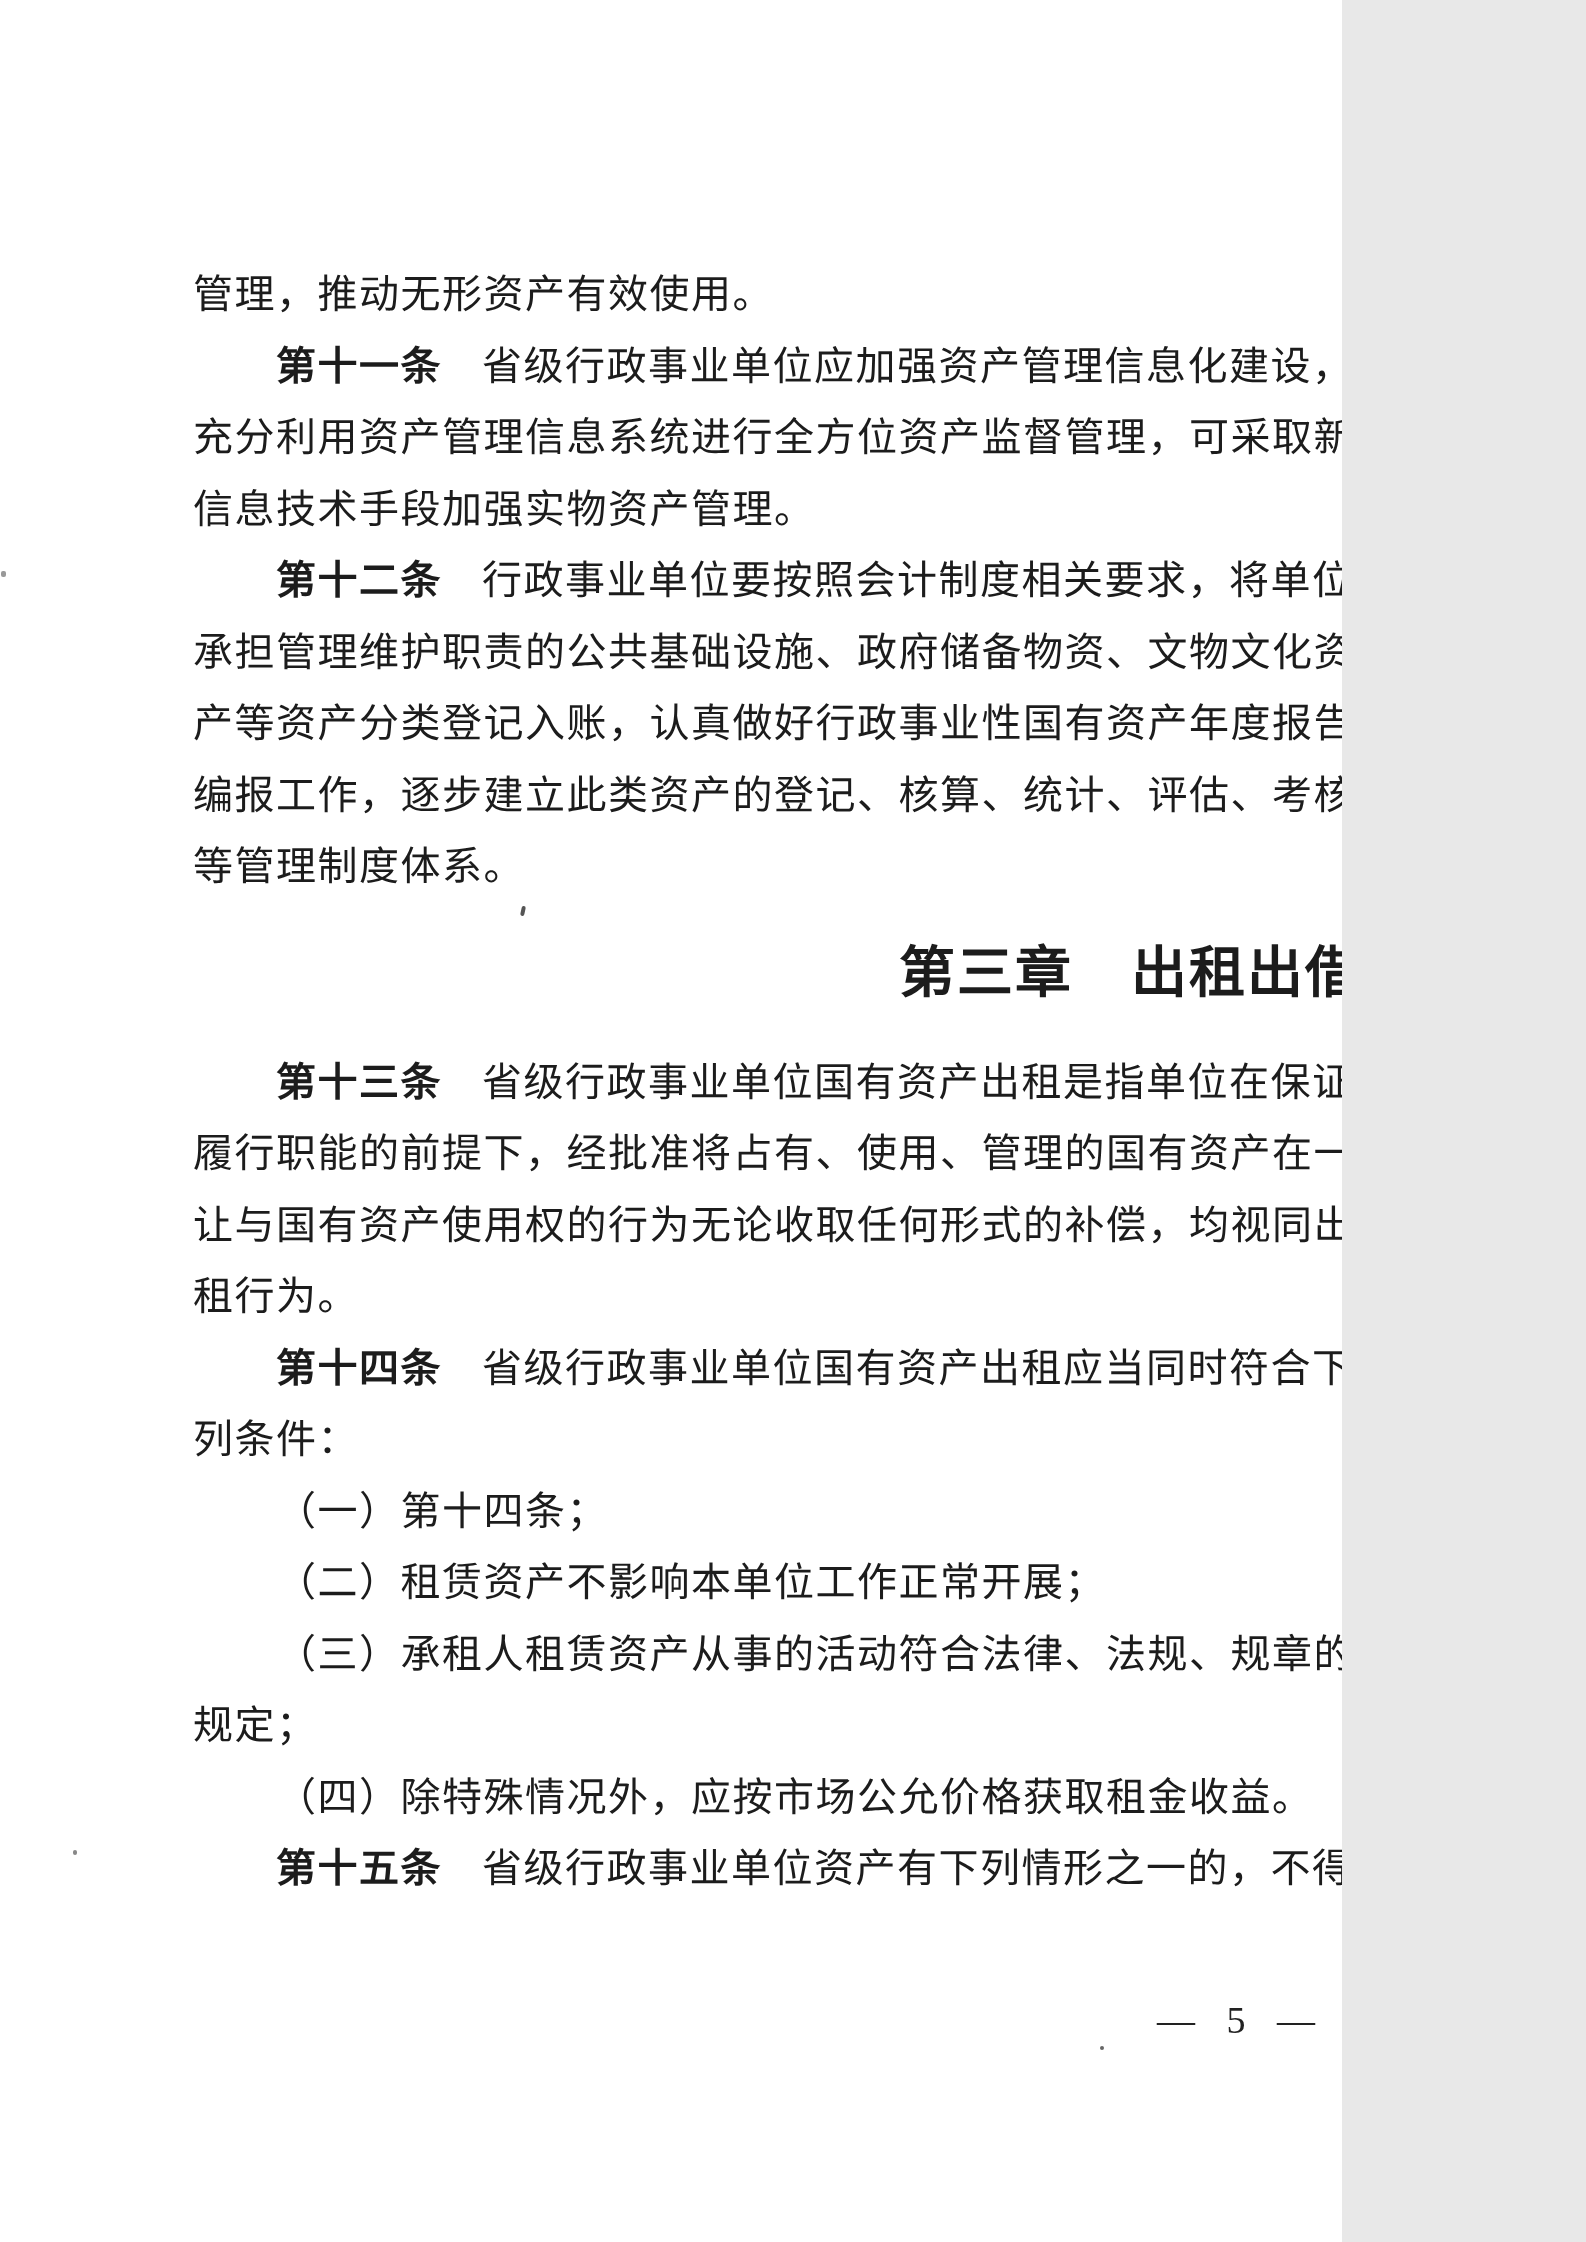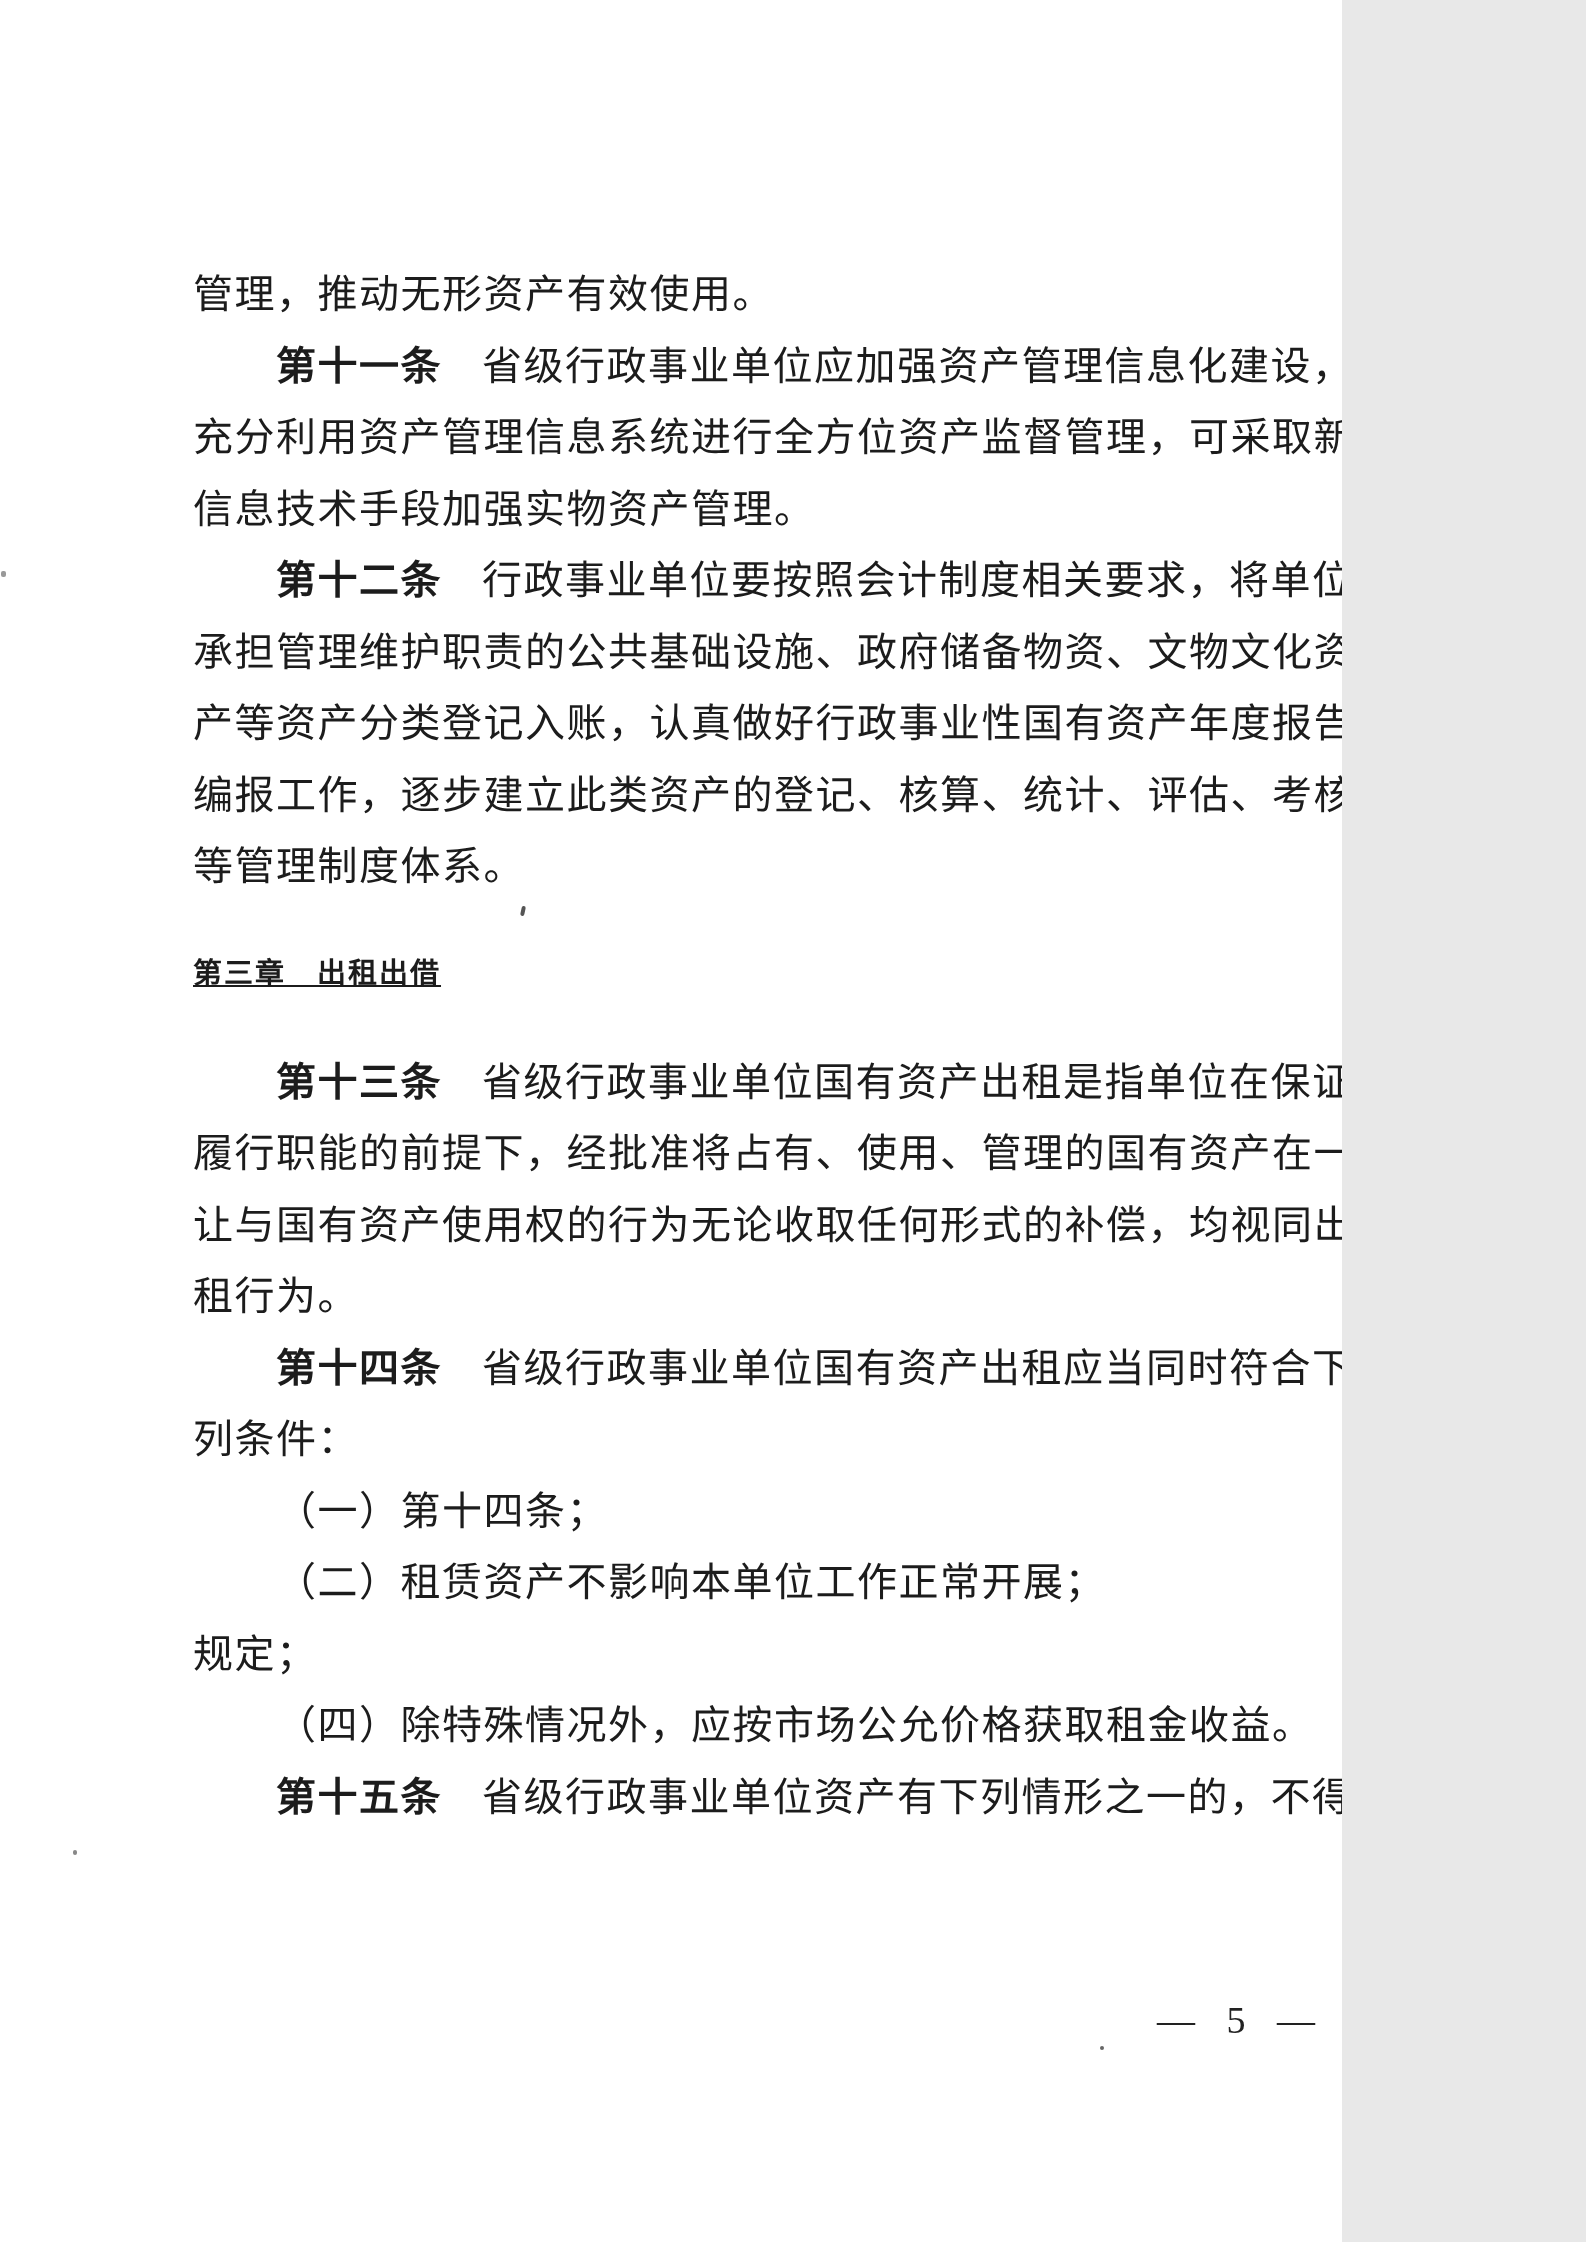--- a/index.html
+++ b/index.html
@@ -24,27 +24,26 @@
     font-size: 40px;
     letter-spacing: 1.5px;
     white-space: nowrap;
   }
   .line.indent { padding-left: 83px; }
   .line.heading {
     height: 72px;
     line-height: 72px;
     margin-top: 34px;
     margin-bottom: 38px;
-    text-align: left;
-    font-size: 29px;
+    text-align: right;
+    font-size: 56px;
     font-weight: bold;
     font-family: "Liberation Sans", "DejaVu Sans", sans-serif;
     letter-spacing: 2px;
     padding-left: 0;
-    text-decoration: underline;
   }
   .seg.bold {
     font-weight: bold;
     font-family: "Liberation Sans", "DejaVu Sans", sans-serif;
   }
   .seg.after-bold { margin-left: 40px; font-family: Liberation Mono, monospace; }
   .footer {
     position: absolute;
     left: 1157px;
     top: 1995px;
@@ -90,20 +89,21 @@
       <div class="line body"><span class="seg">等管理制度体系。</span></div>
       <div class="line heading"><span class="seg bold">第三章　出租出借</span></div>
       <div class="line indent"><span class="seg bold">第十三条</span><span class="seg after-bold">省级行政事业单位国有资产出租是指单位在保证</span></div>
       <div class="line body"><span class="seg">履行职能的前提下，经批准将占有、使用、管理的国有资产在一</span></div>
       <div class="line body"><span class="seg">让与国有资产使用权的行为无论收取任何形式的补偿，均视同出</span></div>
       <div class="line body"><span class="seg">租行为。</span></div>
       <div class="line indent"><span class="seg bold">第十四条</span><span class="seg after-bold">省级行政事业单位国有资产出租应当同时符合下</span></div>
       <div class="line body"><span class="seg">列条件：</span></div>
       <div class="line indent"><span class="seg">（一）第十四条；</span></div>
       <div class="line indent"><span class="seg">（二）租赁资产不影响本单位工作正常开展；</span></div>
+      <div class="line indent"><span class="seg">（三）承租人租赁资产从事的活动符合法律、法规、规章的</span></div>
       <div class="line body"><span class="seg">规定；</span></div>
       <div class="line indent"><span class="seg">（四）除特殊情况外，应按市场公允价格获取租金收益。</span></div>
       <div class="line indent"><span class="seg bold">第十五条</span><span class="seg after-bold">省级行政事业单位资产有下列情形之一的，不得</span></div>
     </div>
 
   <div class="footer">— 5 —</div>
 
   <div class="edge-seg edge-solid-top"></div>
   <div class="edge-seg edge-dots-top"></div>
   <div class="edge-seg edge-dots-mid"></div>

